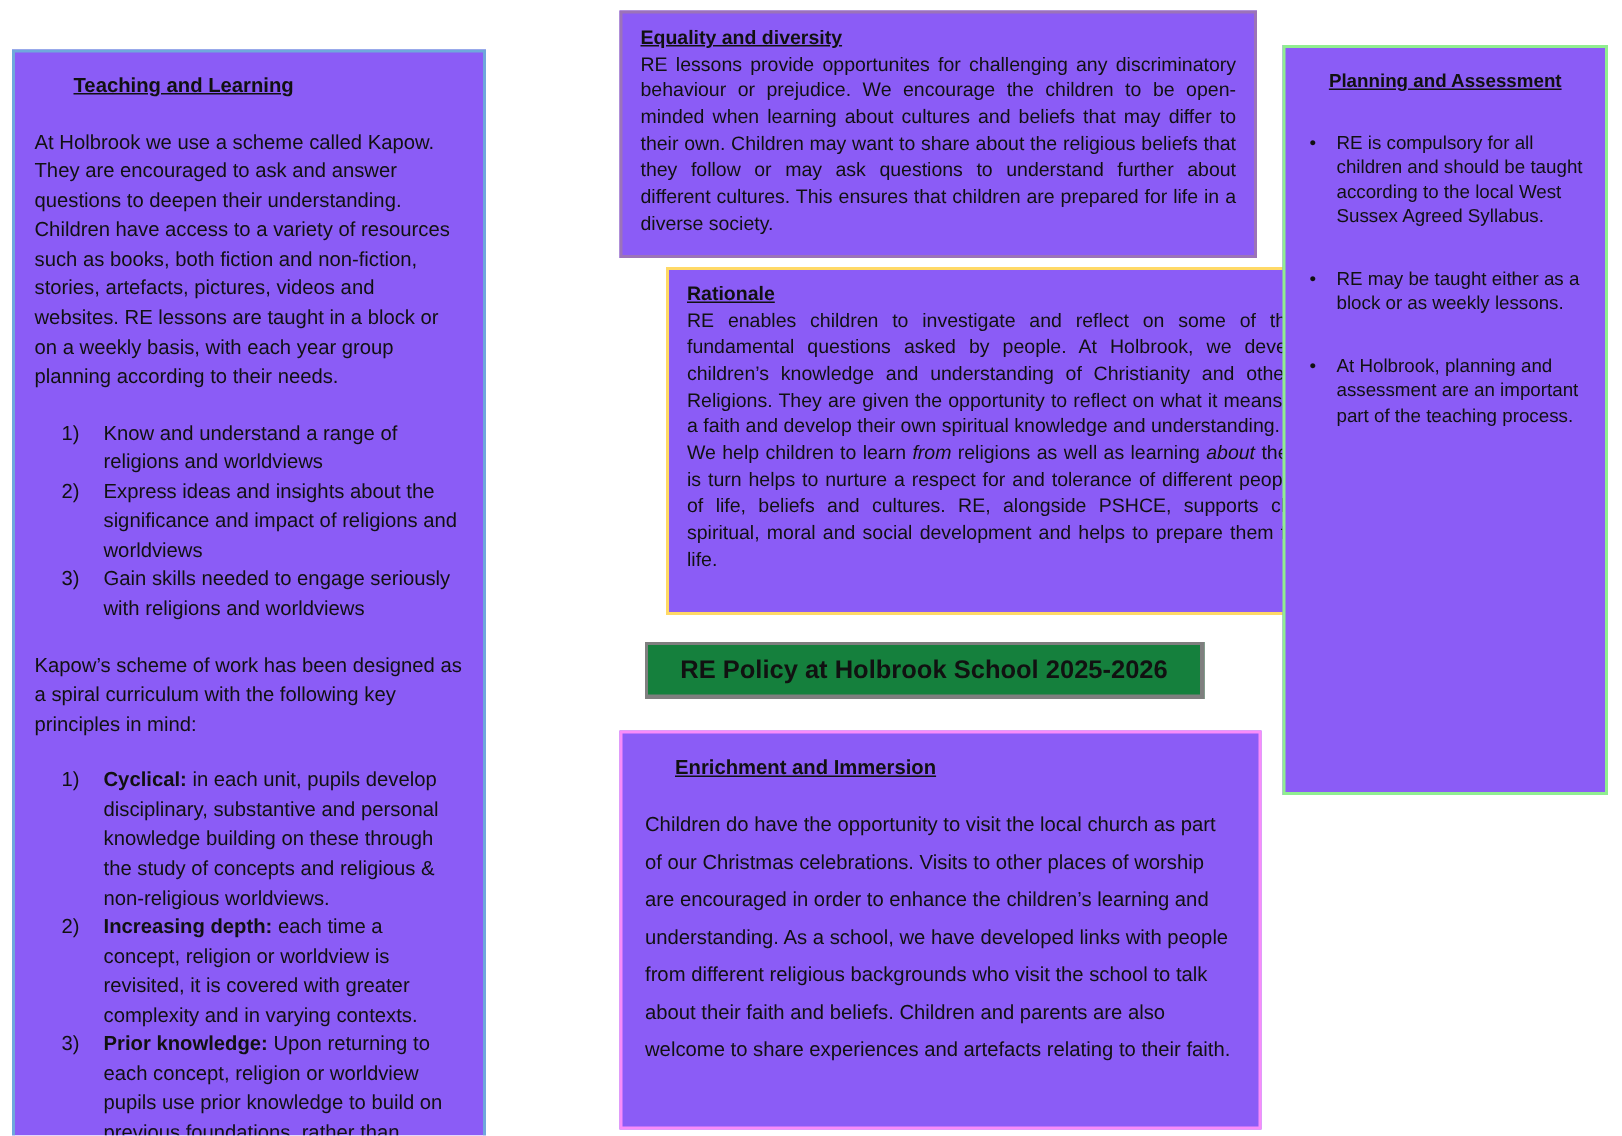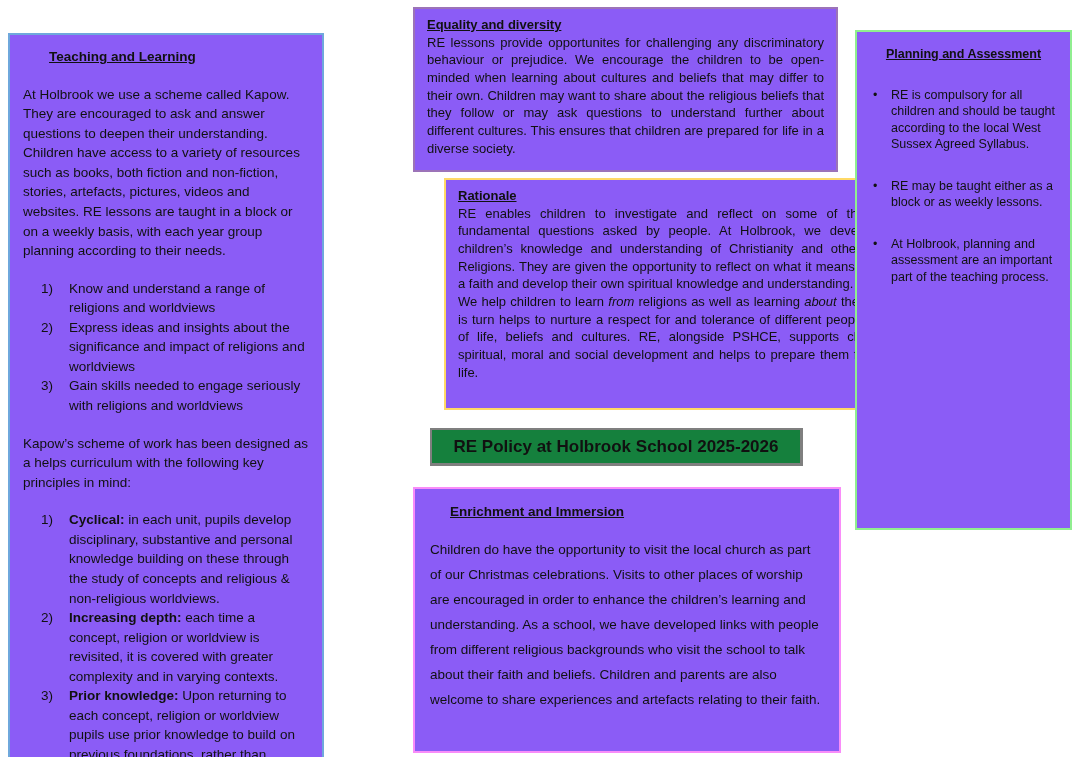--- a/index.html
+++ b/index.html
@@ -76,21 +76,21 @@
 <div class="canvas">
 
   <section class="box teaching">
     <h2>Teaching and Learning</h2>
     <p class="intro">At Holbrook we use a scheme called Kapow. They are encouraged to ask and answer questions to deepen their understanding. Children have access to a variety of resources such as books, both fiction and non-fiction, stories, artefacts, pictures, videos and websites. RE lessons are taught in a block or on a weekly basis, with each year group planning according to their needs.</p>
     <ol class="numlist">
       <li>Know and understand a range of religions and worldviews</li>
       <li>Express ideas and insights about the significance and impact of religions and worldviews</li>
       <li>Gain skills needed to engage seriously with religions and worldviews</li>
     </ol>
-    <p class="intro">Kapow’s scheme of work has been designed as a helps curriculum with the following key principles in mind:</p>
+    <p class="intro">Kapow’s scheme of work has been designed as a spiral curriculum with the following key principles in mind:</p>
     <ol class="numlist">
       <li><b>Cyclical:</b><span> in each unit, pupils develop disciplinary, substantive and personal knowledge building on these through the study of concepts and religious &amp; non-religious worldviews.</span></li>
       <li><b>Increasing depth:</b><span> each time a concept, religion or worldview is revisited, it is covered with greater complexity and in varying contexts.</span></li>
       <li><b>Prior knowledge:</b><span> Upon returning to each concept, religion or worldview pupils use prior knowledge to build on previous foundations, rather than starting again</span></li>
     </ol>
   </section>
 
   <section class="box equality">
     <h2>Equality and diversity</h2>
     <p>RE lessons provide opportunites for challenging any discriminatory behaviour or prejudice. We encourage the children to be open-minded when learning about cultures and beliefs that may differ to their own. Children may want to share about the religious beliefs that they follow or may ask questions to understand further about different cultures. This ensures that children are prepared for life in a diverse society.</p>

